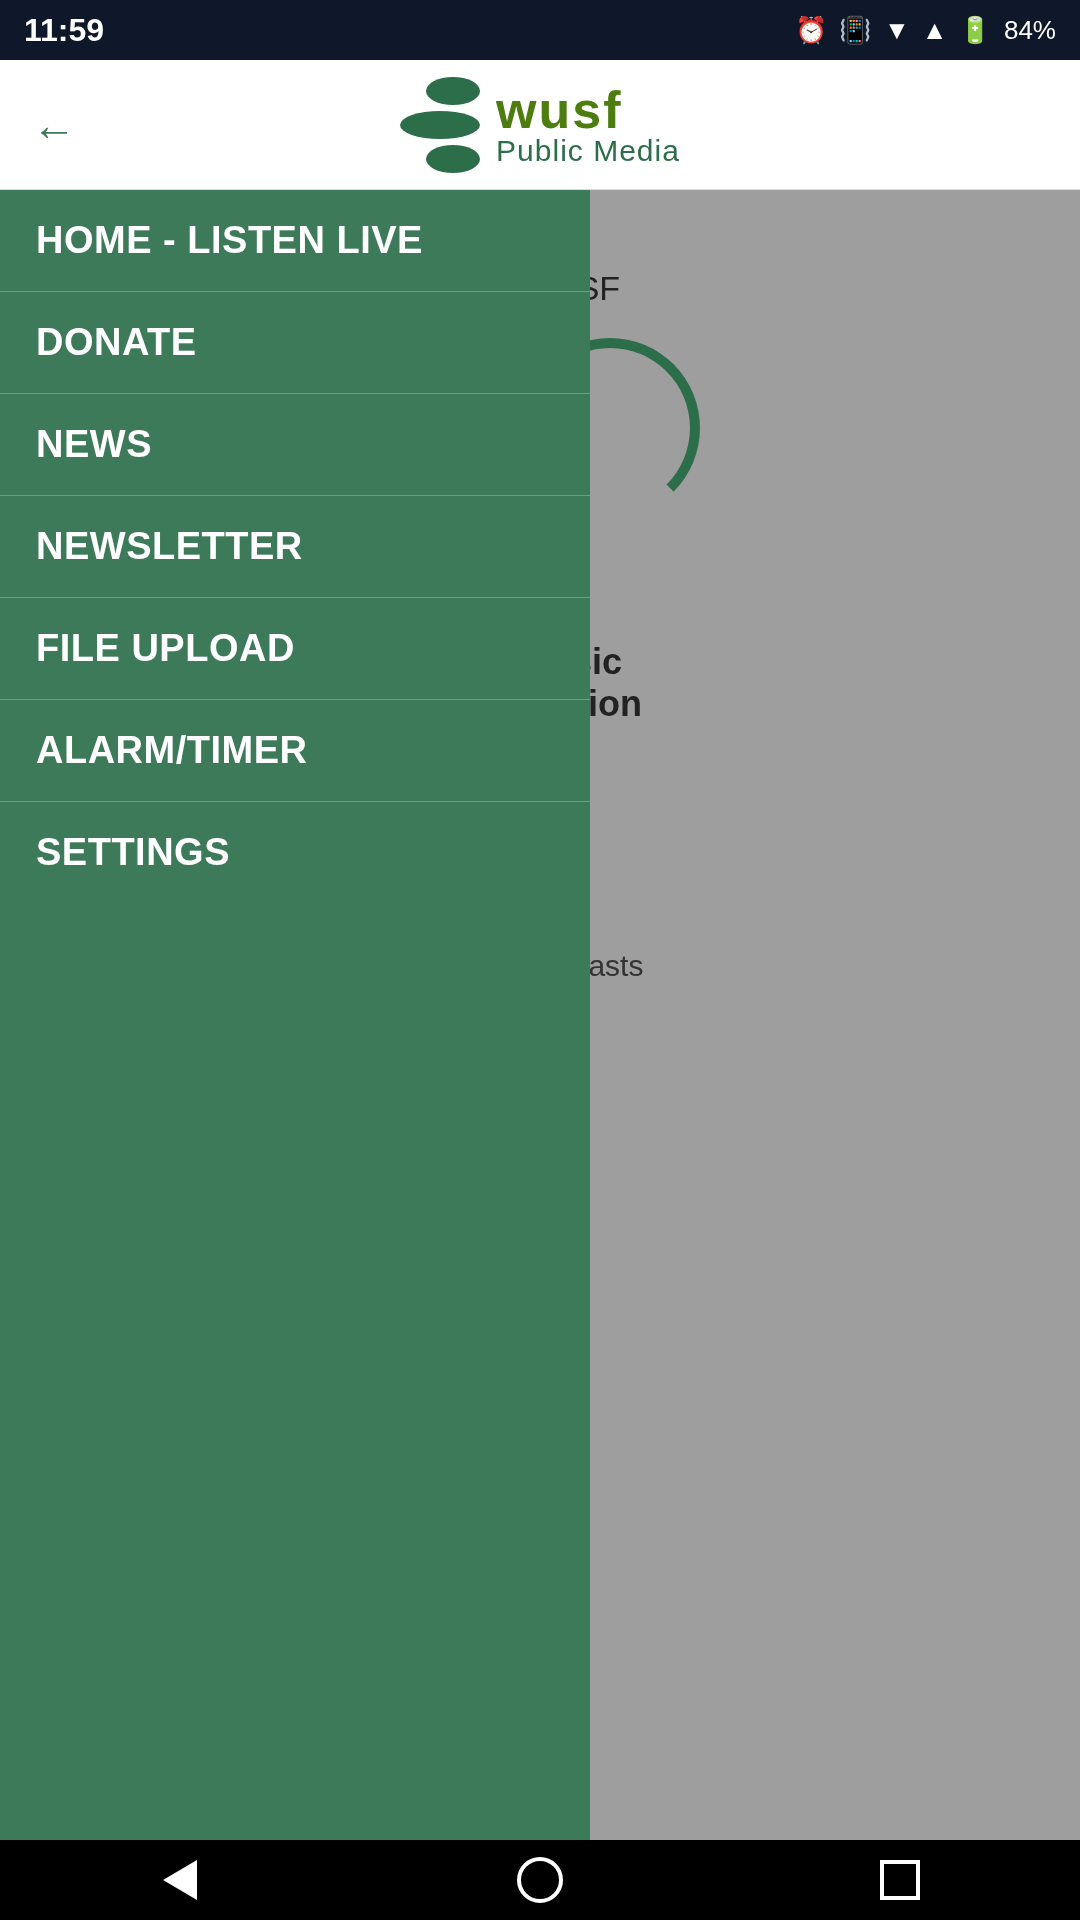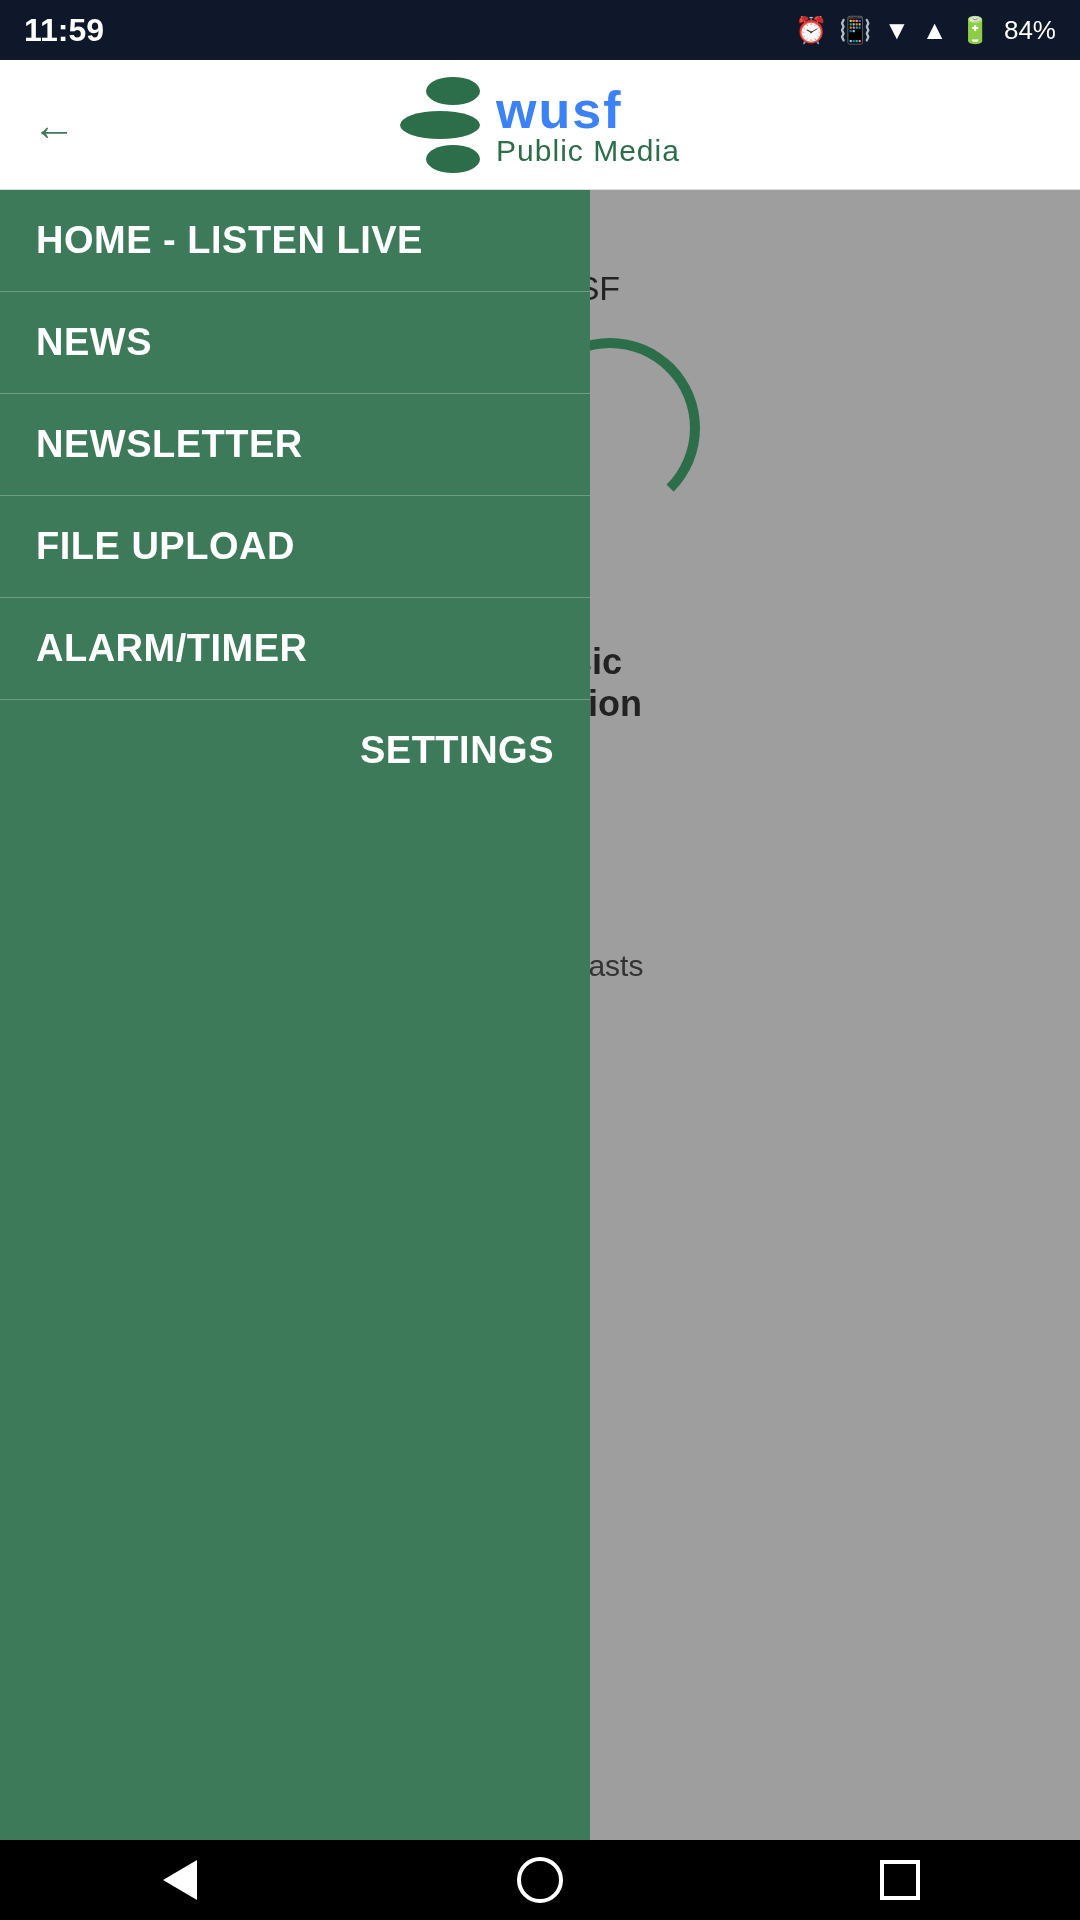--- a/index.html
+++ b/index.html
@@ -76,21 +76,21 @@
     }
     .logo-ellipses span:nth-child(1) { width: 54px; height: 28px; }
     .logo-ellipses span:nth-child(2) { width: 80px; height: 28px; }
     .logo-ellipses span:nth-child(3) { width: 54px; height: 28px; }
     .logo-text {
       display: flex;
       flex-direction: column;
       line-height: 1;
     }
     .logo-wusf {
-      color: #3b82f6;
+      color: #4d7c0f;
       font-size: 52px;
       font-weight: bold;
       letter-spacing: 2px;
     }
     .logo-subtitle {
       color: #2d6e4a;
       font-size: 30px;
       letter-spacing: 1px;
     }
 
@@ -151,21 +151,20 @@
       color: #fff;
       font-size: 38px;
       font-weight: bold;
       padding: 29px 36px;
       border-bottom: 1px solid rgba(255,255,255,0.25);
       cursor: pointer;
       letter-spacing: 0.5px;
     }
     .menu-item:last-child {
       border-bottom: none;
-      text-align: right;
     }
 
     
     .nav-bar {
       position: absolute;
       bottom: 0; left: 0; right: 0;
       height: 80px;
       background: #000;
       display: flex;
       align-items: center;
@@ -254,20 +253,21 @@
     <div class="bg-desc">&amp; Podcasts</div>
   </div>
   <div class="bg-divider"></div>
   <div class="bg-section">
     <div class="bg-desc">nate</div>
   </div>
 </div>
 
 <div class="drawer-overlay">
   <div class="menu-item">HOME - LISTEN LIVE</div>
+  <div class="menu-item">DONATE</div>
   <div class="menu-item">NEWS</div>
   <div class="menu-item">NEWSLETTER</div>
   <div class="menu-item">FILE UPLOAD</div>
   <div class="menu-item">ALARM/TIMER</div>
   <div class="menu-item">SETTINGS</div>
 </div>
 
 <div class="nav-bar">
   <div class="nav-btn nav-back"></div>
   <div class="nav-btn nav-home"></div>

